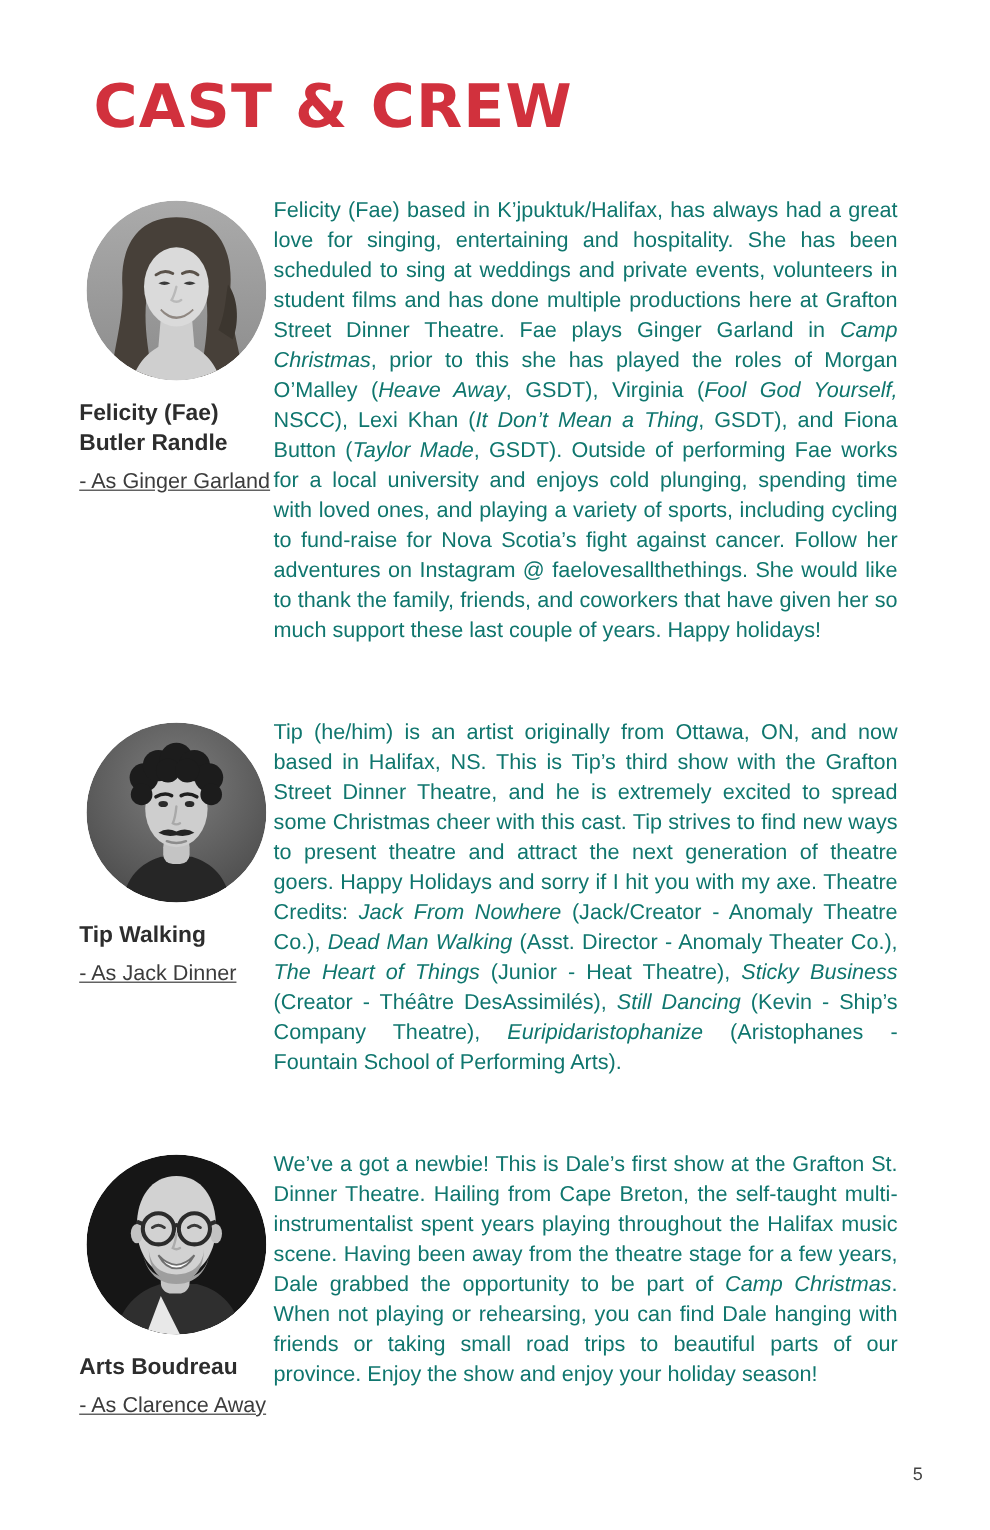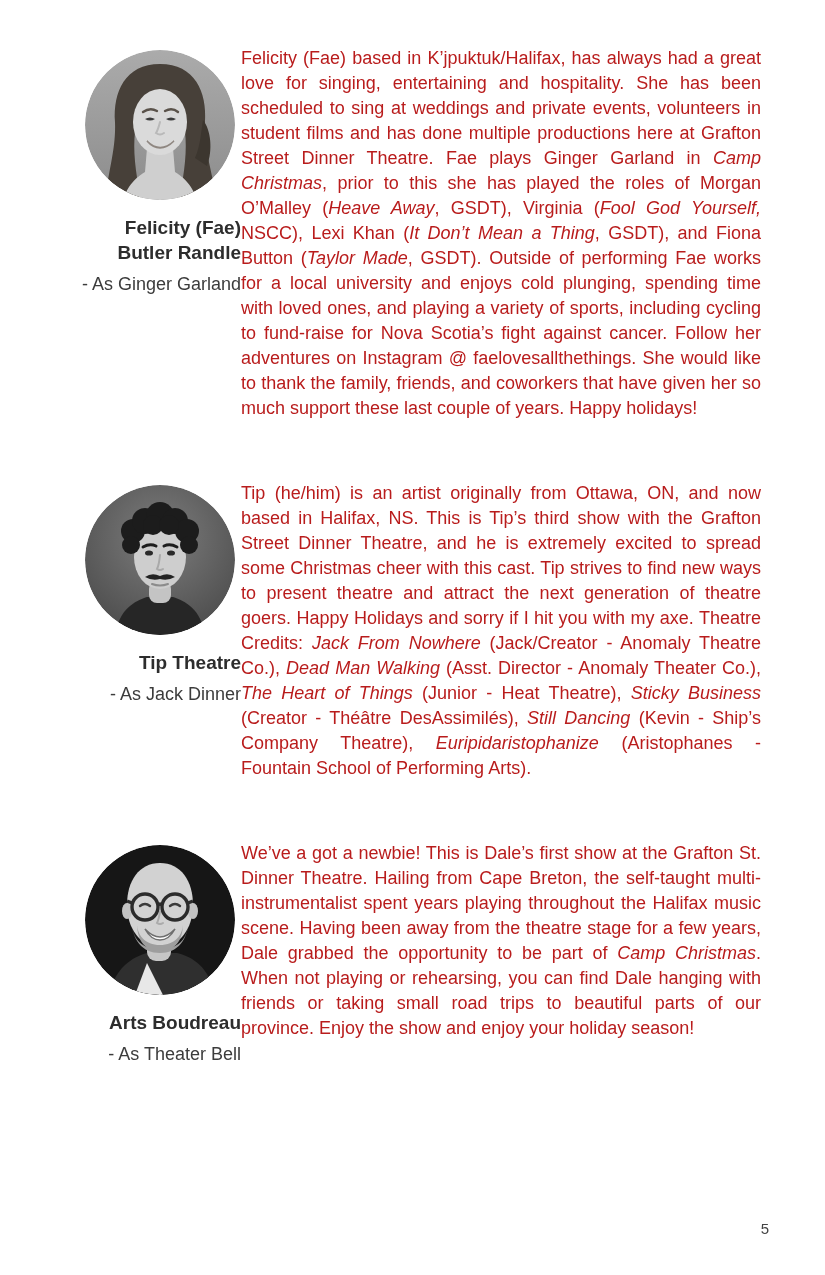--- a/index.html
+++ b/index.html
@@ -26,22 +26,21 @@
   .section {
     display: flex;
     align-items: flex-start;
     padding-left: 66px;
     margin-top: 60px;
   }
   .section.first { margin-top: 46px; }
   .left-col {
     flex: 0 0 162px;
     width: 162px;
-    text-align: right;
-    margin-left: 13px;
+    text-align: left;
   }
   .photo-wrap {
     width: 150px;
     height: 150px;
     margin: 4px auto 0 auto;
     border-radius: 50%;
     overflow: hidden;
   }
   .photo-wrap svg { display: block; width: 150px; height: 150px; }
   .cast-name {
@@ -49,43 +48,45 @@
     font-size: 19px;
     line-height: 25px;
     font-weight: bold;
     color: #2d2d2d;
   }
   .cast-role {
     margin-top: 7px;
     font-size: 18px;
     line-height: 25px;
     color: #3c3c3c;
+    text-decoration: underline;
   }
   .bio {
     margin-left: 22px;
     width: 520px;
     font-size: 18px;
     line-height: 25px;
-    color: #b91c1c;
+    color: #0f766e;
     text-align: justify;
   }
   .it { font-style: italic; }
   .page-number {
     position: absolute;
     right: 56px;
     bottom: 38px;
     font-size: 15px;
     color: #444444;
   }
 </style>
 </head>
 <body>
 
 <div class="page">
 
+  <h1 class="title">CAST &amp; CREW</h1>
 
   <div class="section first">
     <div class="left-col">
       <div class="photo-wrap" aria-label="black-and-white portrait of smiling woman with long wavy hair">
         <svg viewBox="0 0 150 150">
           <defs>
             <linearGradient id="bg1" x1="0" y1="0" x2="0" y2="1">
               <stop offset="0" stop-color="#ababab"></stop>
                 <stop offset="1" stop-color="#8c8c8c"></stop>
             </linearGradient>
@@ -162,21 +163,21 @@
             <ellipse cx="86" cy="68" rx="4" ry="2.6" fill="#2a2a2a"></ellipse>
 
             <path d="M75 70 Q74 80 72 84 Q75 86 78 84" stroke="#a9a9a9" stroke-width="2" fill="none" stroke-linecap="round"></path>
 
             <path d="M60 92 Q67 87 75 91 Q83 87 90 92 Q83 96 75 94 Q67 96 60 92 Z" fill="#242424"></path>
 
             <path d="M67 99 Q75 102 83 99" stroke="#8c8c8c" stroke-width="2" fill="none" stroke-linecap="round"></path>
           </g>
         </svg>
       </div>
-      <div class="cast-name">Tip Theatre</div>
+      <div class="cast-name">Tip Walking</div>
       <div class="cast-role">- As Jack Dinner</div>
     </div>
     <p class="bio" style="margin:0;"><span>Tip (he/him) is an artist originally from Ottawa, ON, and now based in Halifax, NS. This is Tip’s third show with the Grafton Street Dinner Theatre, and he is extremely excited to spread some Christmas cheer with this cast. Tip strives to find new ways to present theatre and attract the next generation of theatre goers. Happy Holidays and sorry if I hit you with my axe. Theatre Credits: </span><span class="it">Jack From Nowhere</span><span> (Jack/Creator - Anomaly Theatre Co.), </span><span class="it">Dead Man Walking</span><span> (Asst. Director - Anomaly Theater Co.), </span><span class="it">The Heart of Things</span><span> (Junior - Heat Theatre), </span><span class="it">Sticky Business</span><span> (Creator - Théâtre DesAssimilés), </span><span class="it">Still Dancing</span><span> (Kevin - Ship’s Company Theatre), </span><span class="it">Euripidaristophanize</span><span> (Aristophanes - Fountain School of Performing Arts).</span></p>
   </div>
 
   <div class="section">
     <div class="left-col">
       <div class="photo-wrap" aria-label="black-and-white portrait of smiling bald man with glasses and beard">
         <svg viewBox="0 0 150 150">
           <defs>
@@ -212,19 +213,19 @@
             <path d="M75 66 Q74 74 72 78 Q75 80 78 78" stroke="#ababab" stroke-width="2" fill="none" stroke-linecap="round"></path>
 
             <path d="M46 70 C46 96 58 108 75 108 C92 108 104 96 104 70 C104 92 96 104 75 104 C54 104 46 92 46 70 Z" fill="#9e9e9e"></path>
             <path d="M52 78 C52 98 62 106 75 106 C88 106 98 98 98 78 C98 90 90 100 75 100 C60 100 52 90 52 78 Z" fill="#9e9e9e"></path>
 
             <path d="M60 84 Q75 100 90 84 Q84 95 75 95 Q66 95 60 84 Z" fill="#ffffff" stroke="#6f6f6f" stroke-width="1.5"></path>
           </g>
         </svg>
       </div>
       <div class="cast-name">Arts Boudreau</div>
-      <div class="cast-role">- As Theater Bell</div>
+      <div class="cast-role">- As Clarence Away</div>
     </div>
     <p class="bio" style="margin:0;"><span>We’ve a got a newbie! This is Dale’s first show at the Grafton St. Dinner Theatre.  Hailing from Cape Breton, the self-taught multi-instrumentalist spent years playing throughout the Halifax music scene. Having been away from the theatre stage for a few years, Dale grabbed the opportunity to be part of </span><span class="it">Camp Christmas</span><span>.  When not playing or rehearsing, you can find Dale hanging with friends or taking small road trips to beautiful parts of our province. Enjoy the show and enjoy your holiday season!</span></p>
   </div>
 
   <div class="page-number">5</div>
 </div>
 
 </body></html>

